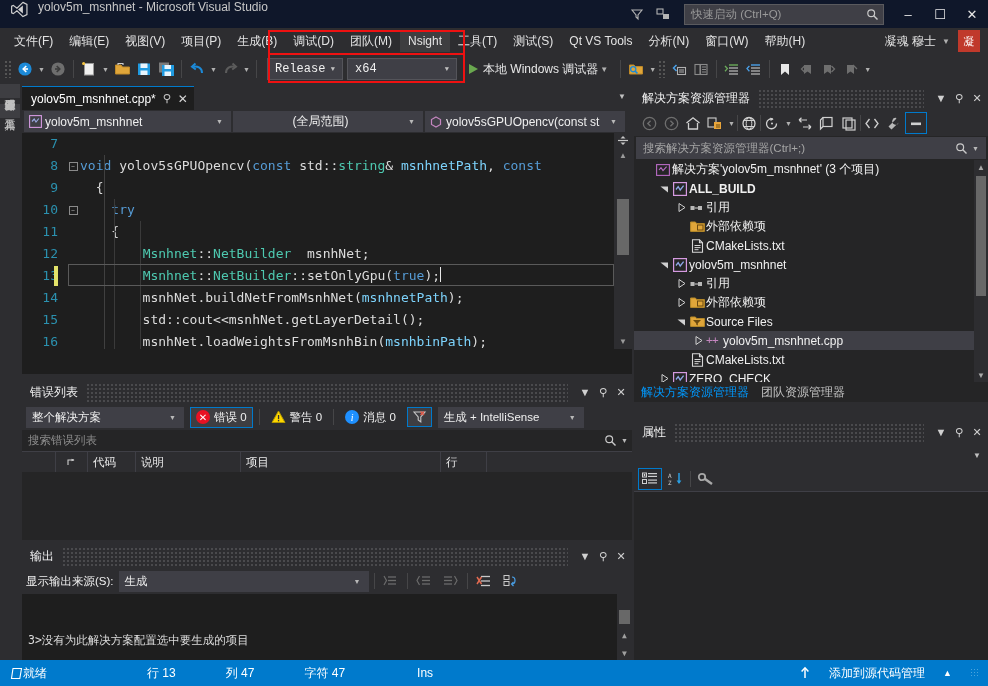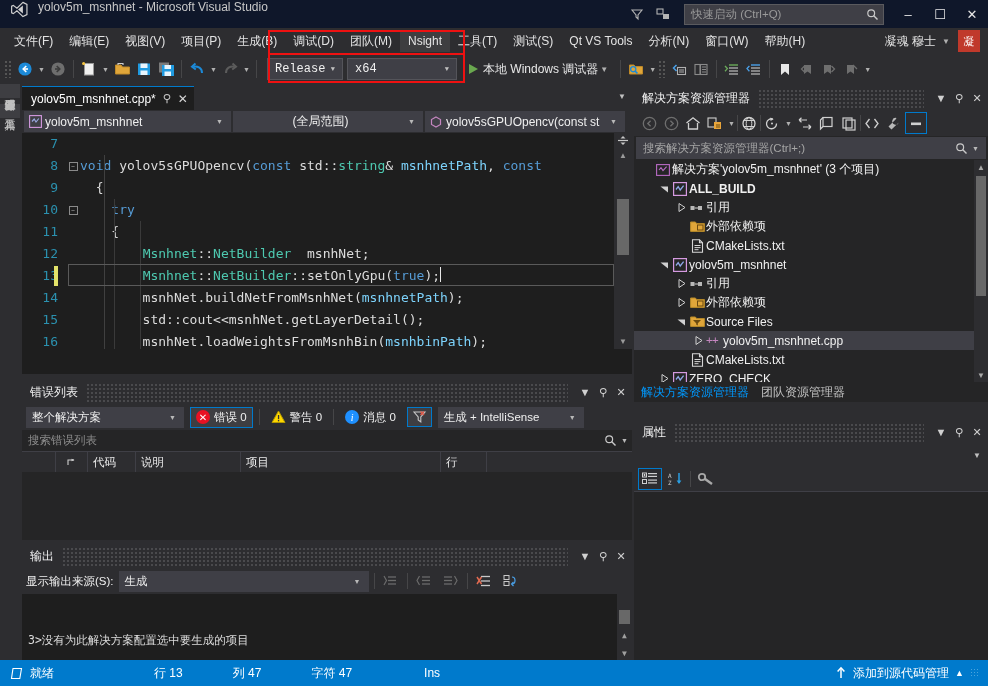--- a/index.html
+++ b/index.html
@@ -271,23 +271,23 @@
     border-bottom: 1px solid #3f3f46; }
   .pr-btn { width: 24px; height: 22px; display: flex; align-items: center; justify-content: center; color: #d0d0d0; }
   .pr-btn.boxed { border: 1px solid #007acc; }
   .pr-body { background: #252526; height: 168px; }
 
   
   .statusbar {
     position: absolute; left: 0; bottom: 0; width: 988px; height: 26px;
     background: #007acc; display: flex; align-items: center; color: #ffffff; font-size: 12px;
   }
-  .sb-ready { display: flex; align-items: center; gap: 7px; padding-left: 10px; }
+  .sb-ready { display: flex; align-items: center; padding-left: 10px; }
   .sb-item { font-size: 12px; }
-  .sb-right { margin-left: auto; display: flex; align-items: center; gap: 6px; padding-right: 8px; }
+  .sb-right { margin-left: auto; display: flex; align-items: center; gap: 18px; padding-right: 8px; }
   .sb-grip { width: 10px; height: 10px;
     background-image: radial-gradient(#4aa3dd 1px, transparent 1px); background-size: 3px 3px; }
   svg { display: block; }
 </style>
 </head>
 <body>
 
 <div id="app">
 
   <div class="titlebar">

